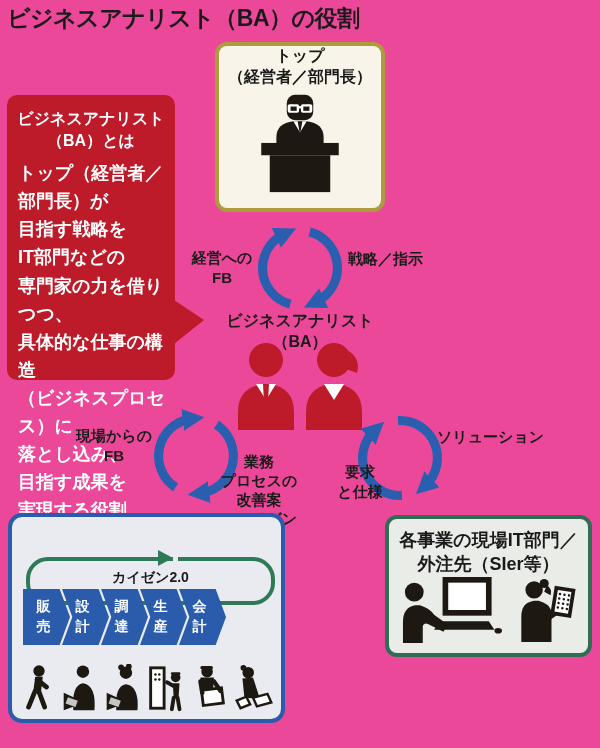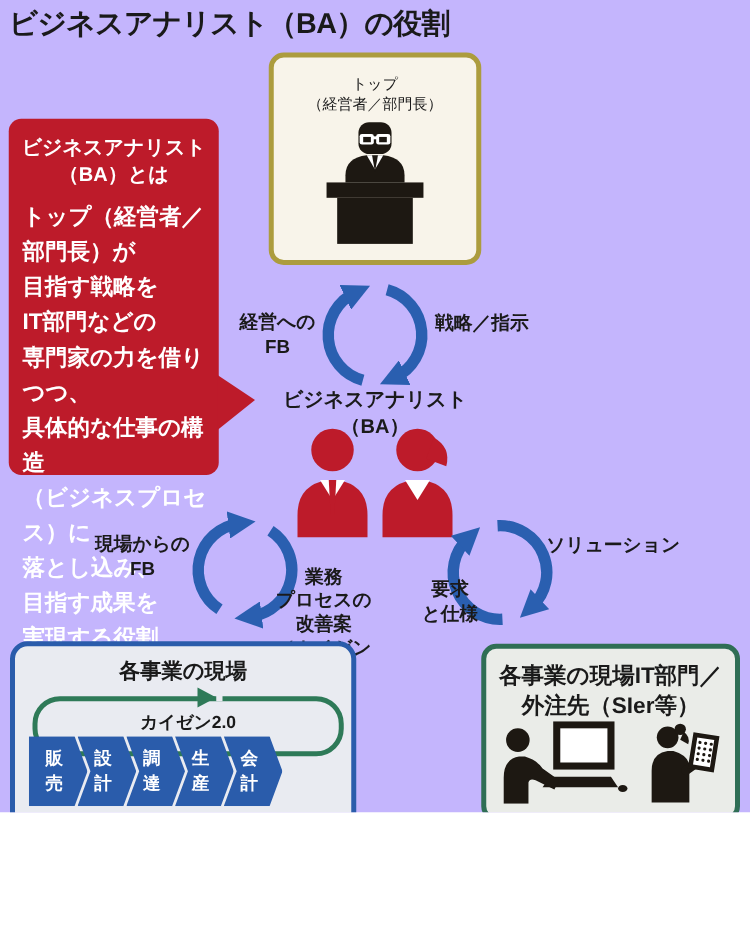--- a/index.html
+++ b/index.html
@@ -1,25 +1,25 @@
 <!DOCTYPE html>
 <html><head>
 <meta charset="utf-8">
 <style>
   html,body{margin:0;padding:0;background:#fff;}
-  #stage{position:relative;width:600px;height:650px;background:#c4b5fd;overflow:hidden;
+  #stage{position:relative;width:600px;height:748px;background:#ec4899;overflow:hidden;
          font-family:"Liberation Sans","DejaVu Sans",sans-serif;color:#1a1a1a;}
   .pre{white-space:pre-line;}
   .abs{position:absolute;}
   
   #page-title{left:7px;top:3px;font-size:23px;font-weight:800;letter-spacing:-.5px;}
   
   #top-box{left:215px;top:42px;width:170px;height:170px;background:#f8f4ea;
            border:4px solid #ac9c3e;border-radius:12px;box-sizing:border-box;text-align:center;}
-  #top-box .ttl{margin-top:14px;font-size:12px;font-weight:400;line-height:1.3;}
+  #top-box .ttl{margin-top:0;font-size:16px;font-weight:700;line-height:1.3;}
   
   #ba-bubble{left:7px;top:95px;width:168px;height:285px;background:#bd1b2a;border-radius:10px;
              color:#fff;box-sizing:border-box;}
   #ba-bubble .tail{position:absolute;right:-29px;top:205px;width:0;height:0;
                    border-top:20px solid transparent;border-bottom:24px solid transparent;
                    border-left:30px solid #bd1b2a;}
   #ba-bubble .ttl{text-align:center;font-size:16px;font-weight:800;line-height:1.35;padding-top:13px;}
   #ba-bubble .body{padding:8px 10px 0 11px;font-size:18px;font-weight:700;line-height:1.56;}
   
   .cycle{position:absolute;width:96px;height:96px;}
@@ -154,21 +154,20 @@
       </defs>
     <path d="M39.9,87.7 A39,39 0 0 1 33.5,14.7" fill="none" stroke="#2a5fb0" stroke-width="9.5" marker-end="url(#m3)"></path>
     <path d="M60.1,12.3 A39,39 0 0 1 66.5,85.3" fill="none" stroke="#2a5fb0" stroke-width="9.5" marker-end="url(#m3)"></path>
   </svg>
 
   <div class="flow-label pre" id="lbl-yokyu">要求
 と仕様</div>
   <div class="flow-label" id="lbl-solution">ソリューション</div>
 
   <div class="abs" id="field-box">
-    <div class="ttl">各事業の現場</div>
     <div id="kaizen-loop">
       <div class="head"></div>
       <div class="gap"></div>
       <div class="txt">カイゼン2.0</div>
     </div>
     <div id="chevrons">
       <div class="chev first">
           <div class="vtxt">販売</div>
         </div>
       <div class="chev">

